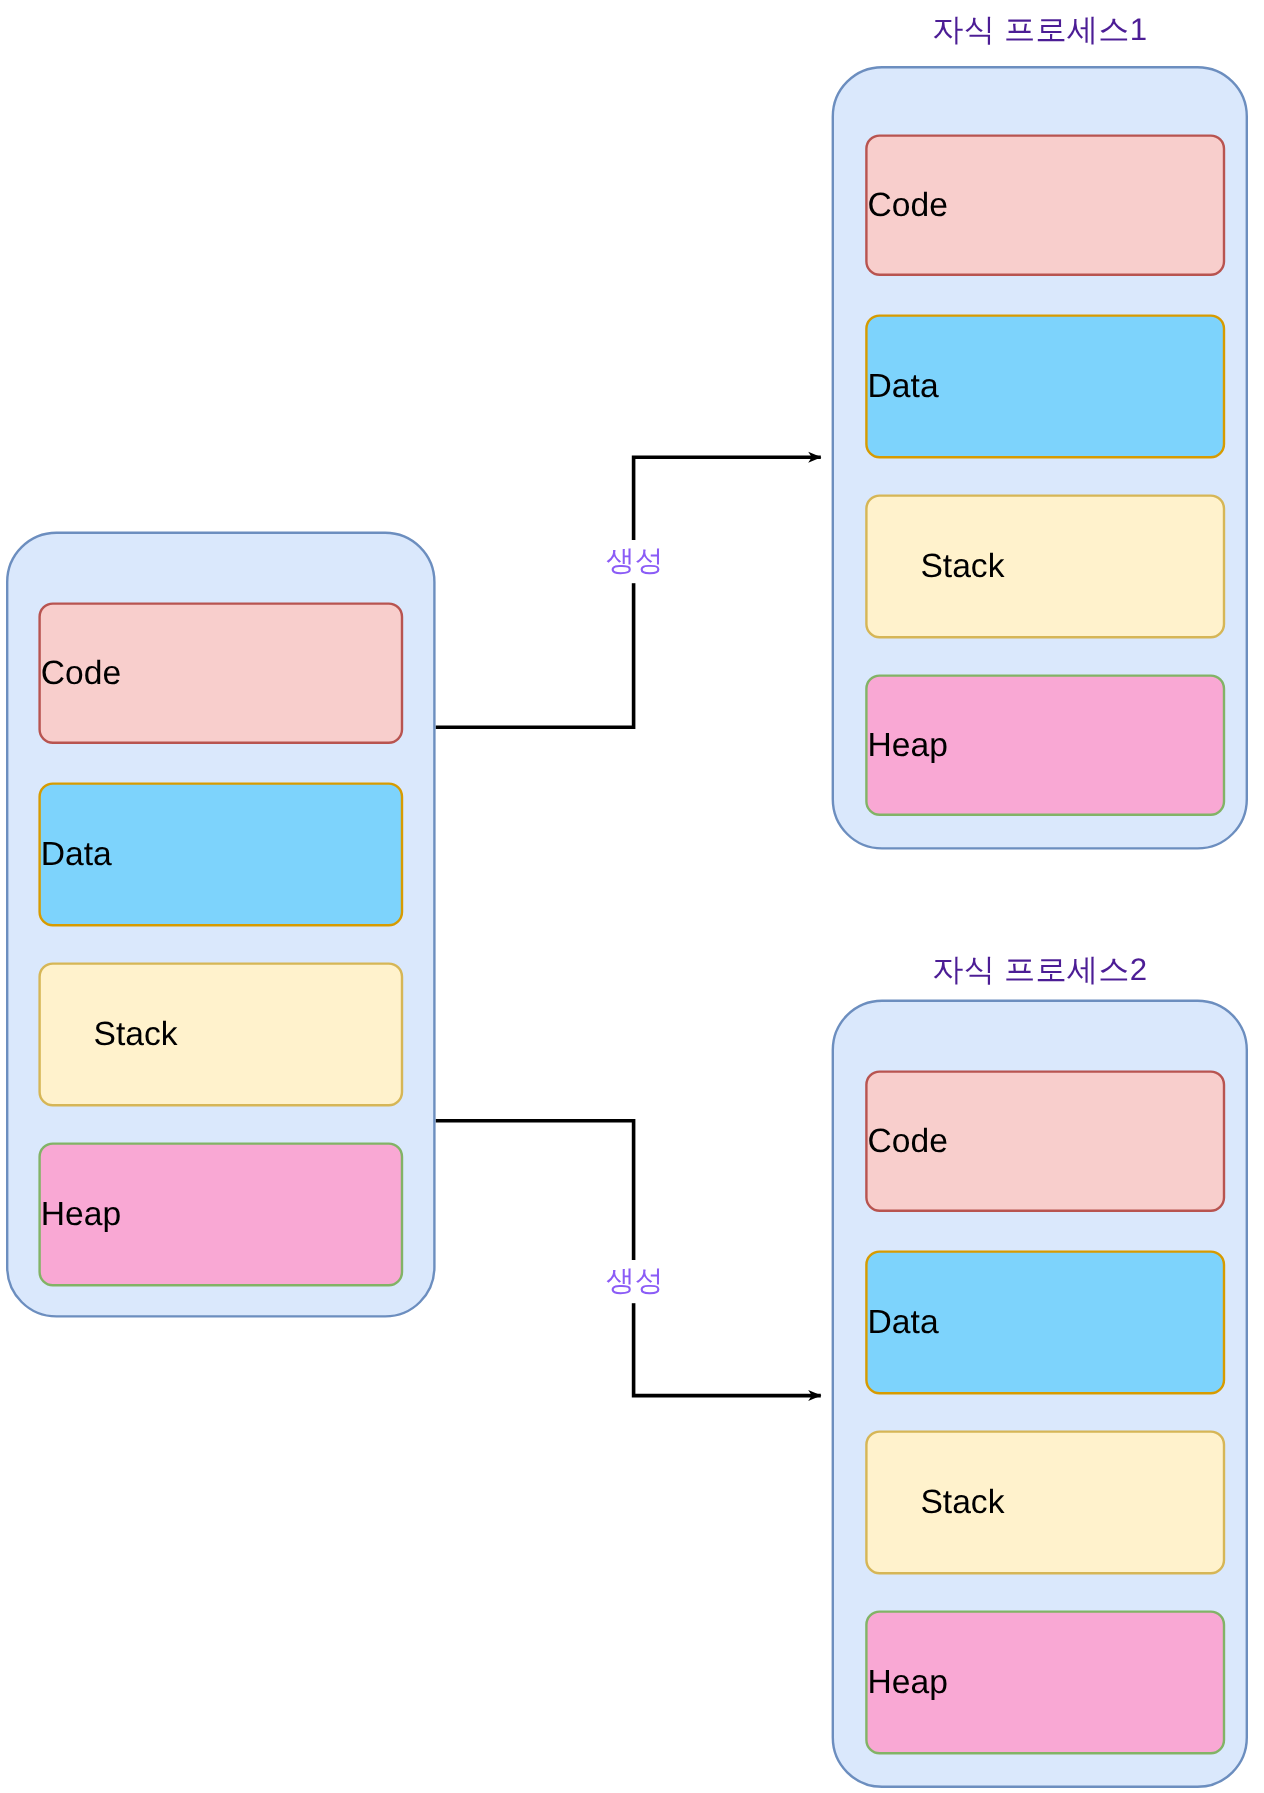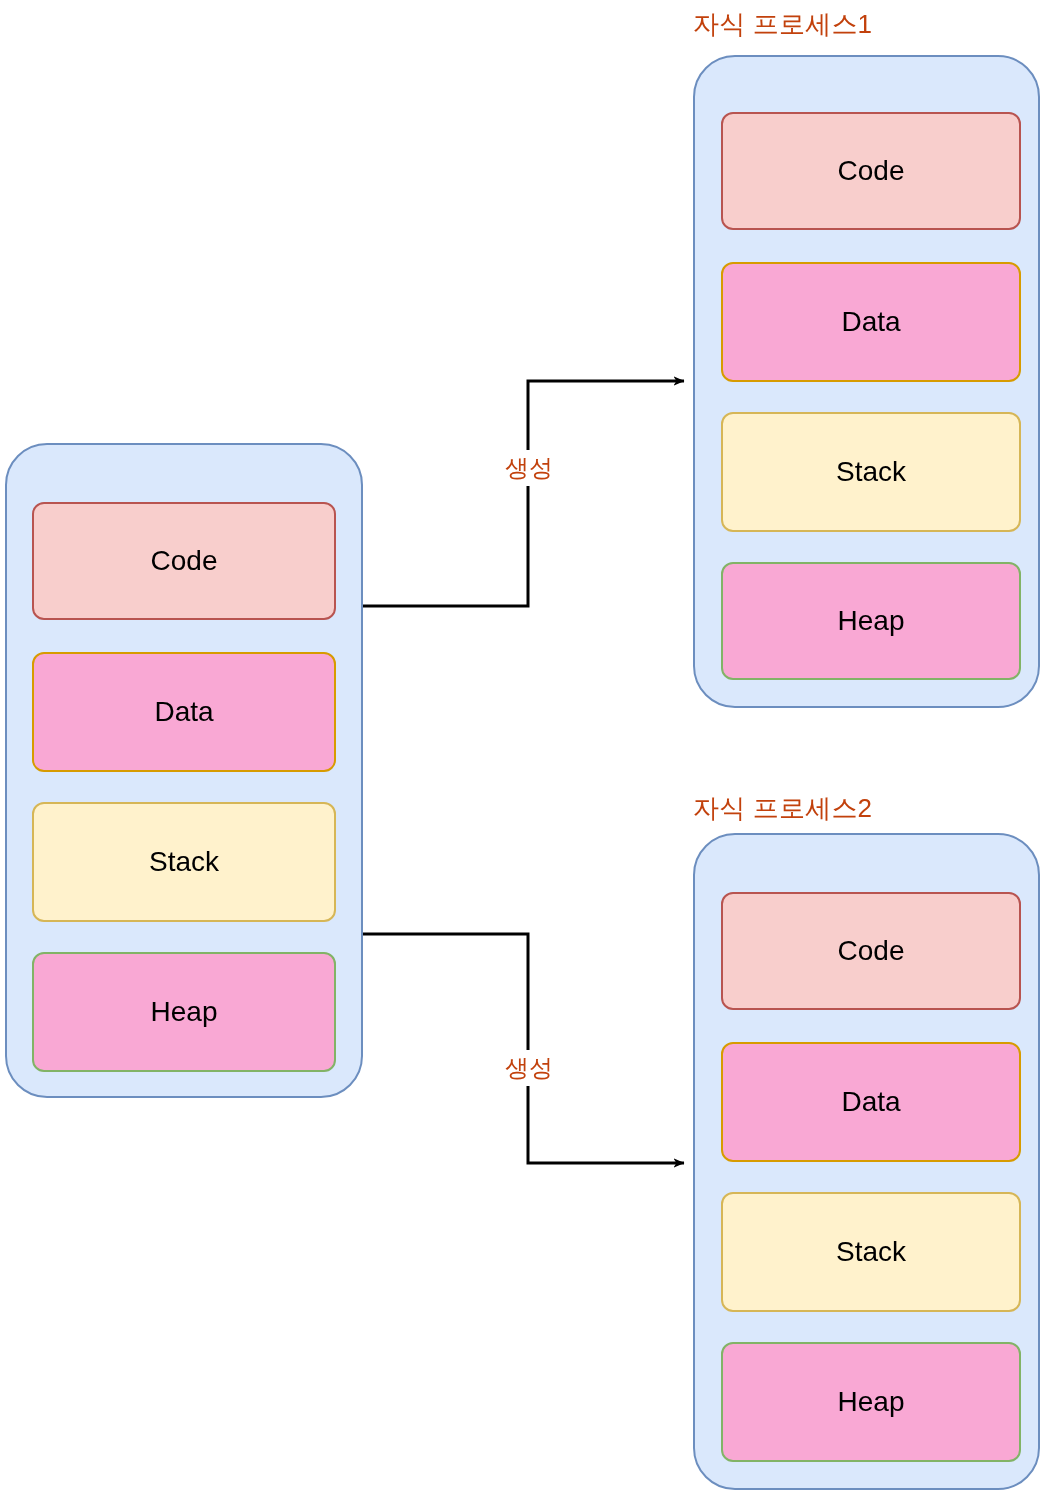--- a/index.html
+++ b/index.html
@@ -26,69 +26,68 @@
     box-sizing: border-box;
     background: #dae8fc;
     border: 2px solid #6c8ebf;
     border-radius: 42px;
   }
 
   
   .process-title {
     position: absolute;
     box-sizing: border-box;
-    text-align: left;
+    text-align: center;
     font-size: 26px;
     line-height: 32px;
     letter-spacing: 0.2px;
-    color: #c2410c;
+    color: #4c1d95;
     white-space: nowrap;
   }
 
   
   .segment {
     position: absolute;
     box-sizing: border-box;
     border-width: 2px;
     border-style: solid;
     border-radius: 12px;
     display: flex;
     align-items: center;
-    justify-content: center;
   }
   .segment-label {
     font-size: 28px;
     line-height: 32px;
     color: #000000;
     white-space: nowrap;
   }
 
   .seg-code  { background: #f8cecc; border-color: #b85450; }
-  .seg-data  { background: #f9a8d4; border-color: #d79b00; }
-  .seg-stack { background: #fff2cc; border-color: #d6b656; }
+  .seg-data  { background: #7dd3fc; border-color: #d79b00; }
+  .seg-stack { background: #fff2cc; border-color: #d6b656; padding-left: 44px; }
   .seg-heap  { background: #f9a8d4; border-color: #82b366; }
 
   
   .edge-svg {
     position: absolute;
     left: 0;
     top: 0;
     width: 1053px;
     height: 1494px;
     pointer-events: none;
     overflow: visible;
   }
 
   
   .edge-label {
     position: absolute;
     background: #ffffff;
     font-size: 24px;
     line-height: 30px;
-    color: #c2410c;
+    color: #8b5cf6;
     text-align: center;
     white-space: nowrap;
     padding: 3px 6px;
     transform: translate(-50%, -50%);
   }
 </style>
 </head>
 <body>
 
 <div id="canvas">

